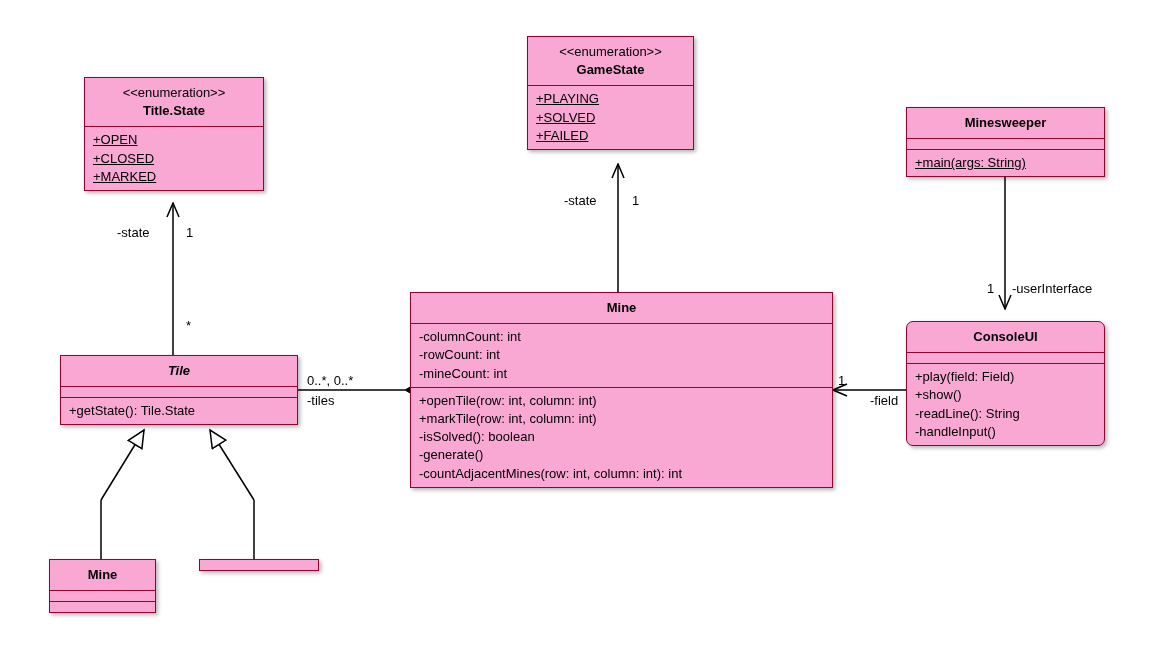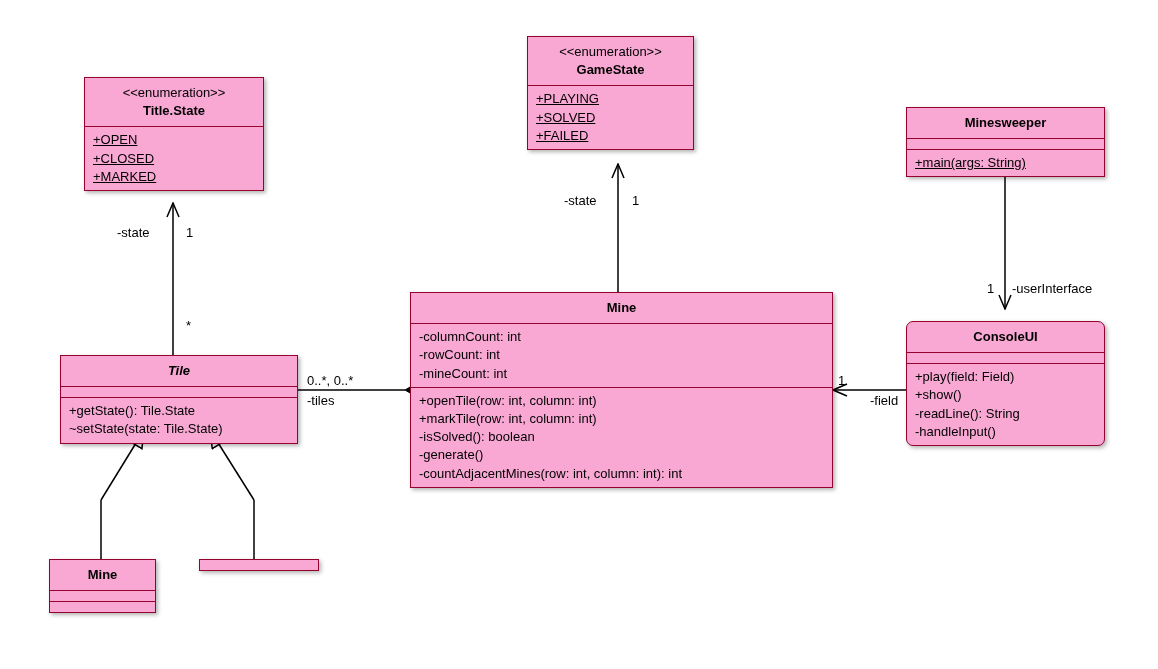--- a/index.html
+++ b/index.html
@@ -164,21 +164,20 @@
   </div>
 </div>
 
 <div class="class-box" style="left:60px; top:355px; width:236px;">
   <div class="compartment title-compartment">
     <div class="class-name abstract">Tile</div>
   </div>
   <div class="compartment empty"></div>
   <div class="compartment">
     <div class="plain">+getState(): Tile.State</div>
-    <div class="plain">~setState(state: Tile.State)</div>
   </div>
 </div>
 
 <div class="class-box" style="left:49px; top:559px; width:105px;">
   <div class="compartment title-compartment">
     <div class="class-name">Mine</div>
   </div>
   <div class="compartment empty"></div>
   <div class="compartment empty"></div>
 </div>

